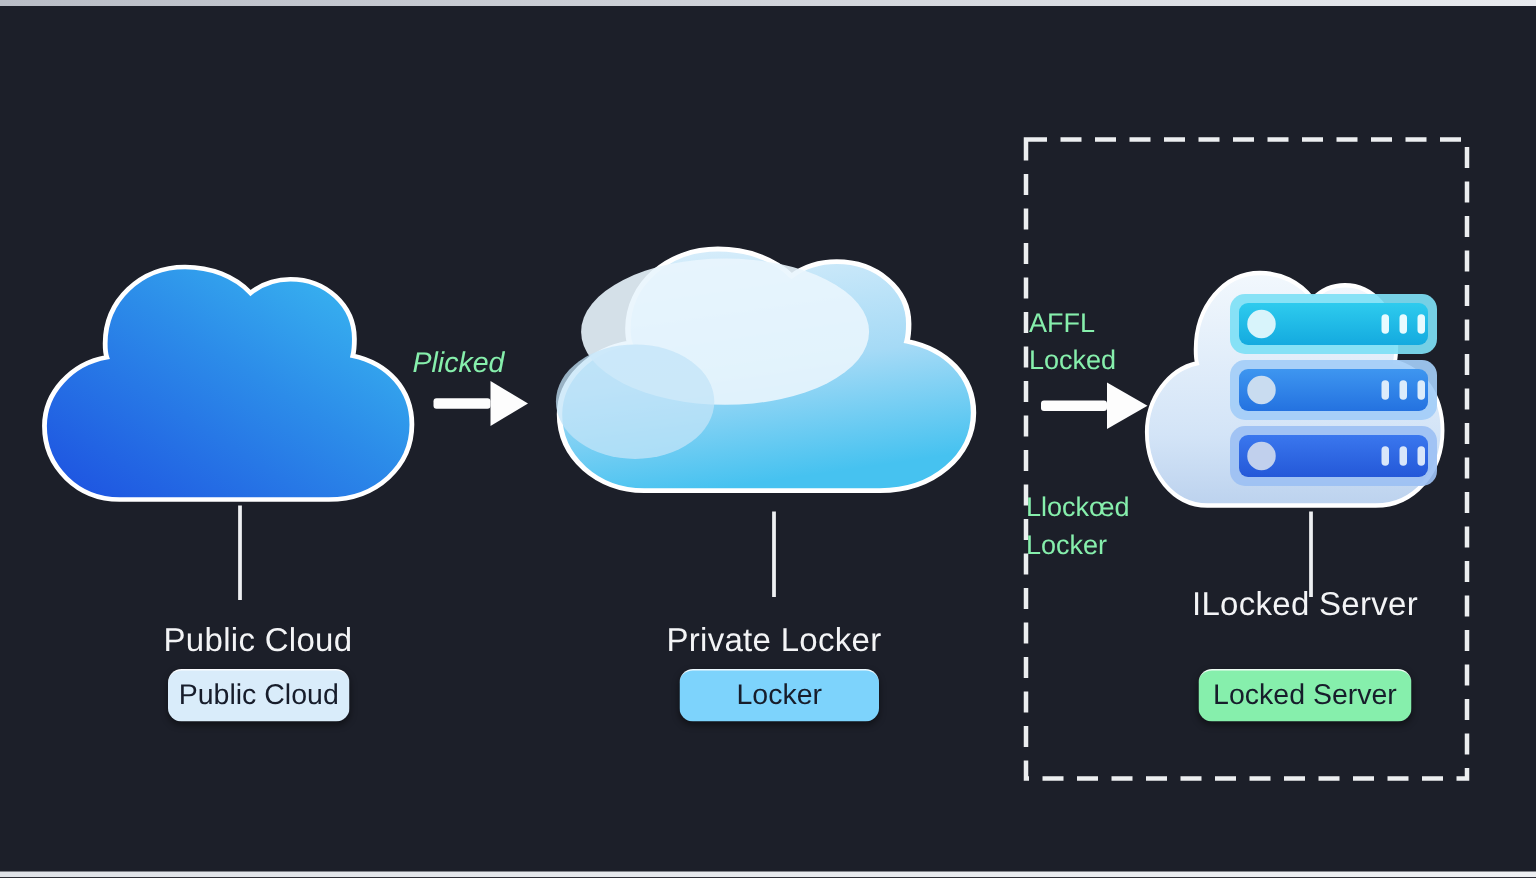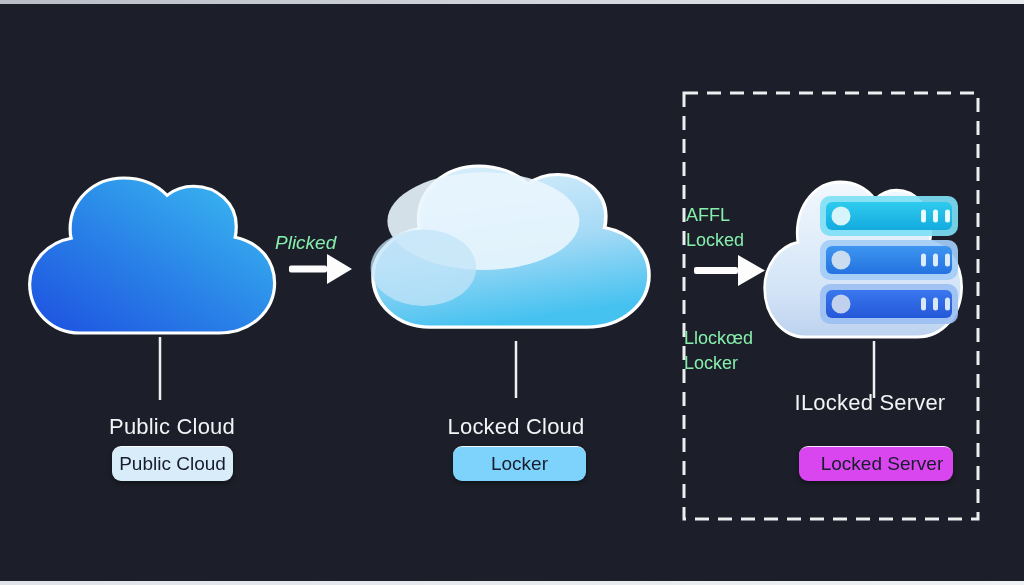--- a/index.html
+++ b/index.html
@@ -25,21 +25,21 @@
   .arrow-label{
     position:absolute;text-align:left;color:#86efac;font-size:19px;
   }
   .arrow-label.stacked{font-size:18px;line-height:25px;}
   .arrow-label.stacked span{display:block;}
   #heading-1{left:62px;top:414px;}
   #heading-2{left:406px;top:414px;}
   #heading-3{left:760px;top:390px;}
   #chip-1{left:112px;top:446px;width:121px;}
   #chip-2{left:453px;top:446px;width:133px;background:#7dd3fc;}
-  #chip-3{left:799px;top:446px;width:142px;background:#d946ef;padding-left:12px;}
+  #chip-3{left:799px;top:446px;width:142px;background:#86efac;}
   #arrow1-label{left:275px;top:232px;width:100px;font-style:italic;}
   #arrow2-label{left:686px;top:203px;width:80px;}
   #arrow2-sublabel{left:684px;top:326px;width:86px;}
 </style>
 </head>
 <body>
 
 <div class="canvas">
   <div class="edge-strip top"></div>
   <div class="edge-strip bottom"></div>
@@ -142,19 +142,19 @@
     <span>AFFL</span>
     <span>Locked</span>
   </div>
 
   <div class="arrow-label stacked" id="arrow2-sublabel">
     <span>Llockœd</span>
     <span>Locker</span>
   </div>
 
   <div class="heading" id="heading-1">Public Cloud</div>
-  <div class="heading" id="heading-2">Locked Cloud</div>
+  <div class="heading" id="heading-2">Private Locker</div>
   <div class="heading" id="heading-3">ILocked Server</div>
 
   <div class="chip" id="chip-1">Public Cloud</div>
   <div class="chip" id="chip-2">Locker</div>
   <div class="chip" id="chip-3">Locked Server</div>
 </div>
 
 </body></html>

